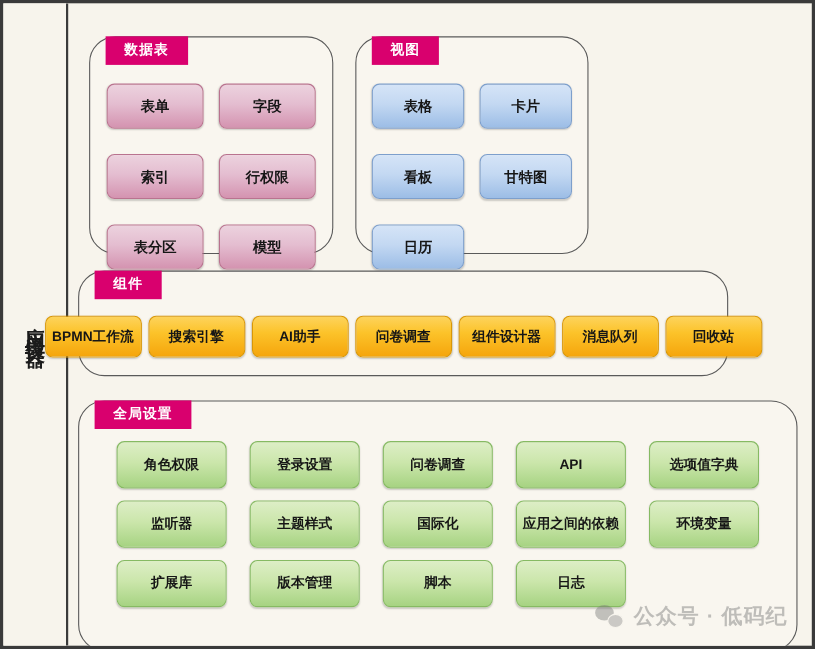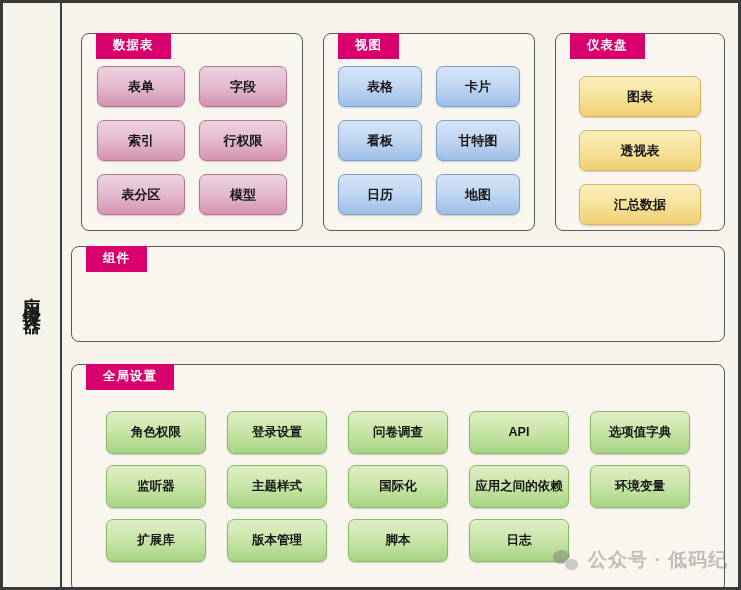--- a/index.html
+++ b/index.html
@@ -43,21 +43,21 @@
     letter-spacing: 5px;
     color: #1b1b1b;
     line-height: 1.15;
   }
 
   
   .panel {
     position: absolute;
     box-sizing: border-box;
     border: 1.5px solid #5a5a5a;
-    border-radius: 8px;
+    border-radius: 24px;
     background: #f9f6ef;
   }
   .panel-tab {
     position: absolute;
     top: -1px;
     left: 14px;
     background: #d9006e;
     color: #ffffff;
     font-size: 12.5px;
     font-weight: 700;
@@ -109,56 +109,56 @@
   .node.green {
     background: linear-gradient(to bottom, #ddeec6 0%, #cbe6ab 45%, #a6d382 100%);
     border: 1px solid #86ba63;
     font-size: 12.5px;
   }
 
   
   #panel-datatable { left: 78px;  top: 30px;  width: 222px; height: 198px; }
   #panel-view      { left: 320px; top: 30px;  width: 212px; height: 198px; padding-left: 48px; }
   #panel-dashboard { left: 552px; top: 30px;  width: 170px; height: 198px; }
-  #panel-component { left: 68px;  top: 243px; width: 654px; height: 96px; }
+  #panel-component { left: 68px;  top: 243px; width: 591px; height: 96px; }
   #panel-global    { left: 68px;  top: 361px; width: 654px; height: 228px; }
 
   #grid-datatable, #grid-view {
-    top: 32px;
+    top: 42px;
     grid-template-columns: 88px 88px;
     grid-auto-rows: 41px;
-    gap: 13px 14px;
+    gap: 23px 14px;
   }
   #grid-view { grid-template-columns: 84px 84px; }
 
   #grid-dashboard {
     top: 42px;
     grid-template-columns: 122px;
     grid-auto-rows: 41px;
     gap: 13px;
   }
 
   #grid-component {
     top: 40px;
     grid-template-columns: repeat(7, 88px);
     grid-auto-rows: 38px;
     gap: 0 6px;
   }
 
   #grid-global {
-    top: 46px;
+    top: 36px;
     grid-template-columns: repeat(5, 100px);
     grid-auto-rows: 43px;
     gap: 11px 21px;
   }
 
   
   #watermark {
     position: absolute;
-    right: 10px;
+    right: 22px;
     bottom: 14px;
     display: flex;
     align-items: center;
     gap: 9px;
     opacity: 0.42;
     pointer-events: none;
   }
   #watermark-text {
     font-size: 19px;
     font-weight: 700;
@@ -208,35 +208,35 @@
   </div>
 
   <div class="panel" id="panel-view">
     <div class="panel-tab">视图</div>
     <div class="btn-grid" id="grid-view">
       <div class="node blue">表格</div>
       <div class="node blue">卡片</div>
       <div class="node blue">看板</div>
       <div class="node blue">甘特图</div>
       <div class="node blue">日历</div>
-      <div class="node blue">地图</div>
-    </div>
-  </div>
-
-  <div class="panel" id="panel-dashboard">
-    <div class="panel-tab">仪表盘</div>
-    <div class="btn-grid" id="grid-dashboard">
-      <div class="node yellow">图表</div>
-      <div class="node yellow">透视表</div>
-      <div class="node yellow">汇总数据</div>
-    </div>
-  </div>
+    </div>
+  </div>
+
 
   <div class="panel" id="panel-component">
     <div class="panel-tab">组件</div>
+    <div class="btn-grid" id="grid-component">
+      <div class="node orange">BPMN工作流</div>
+      <div class="node orange">搜索引擎</div>
+      <div class="node orange">AI助手</div>
+      <div class="node orange">问卷调查</div>
+      <div class="node orange">组件设计器</div>
+      <div class="node orange">消息队列</div>
+      <div class="node orange">回收站</div>
+    </div>
   </div>
 
   <div class="panel" id="panel-global">
     <div class="panel-tab">全局设置</div>
     <div class="btn-grid" id="grid-global">
       <div class="node green">角色权限</div>
       <div class="node green">登录设置</div>
       <div class="node green">问卷调查</div>
       <div class="node green">API</div>
       <div class="node green">选项值字典</div>

